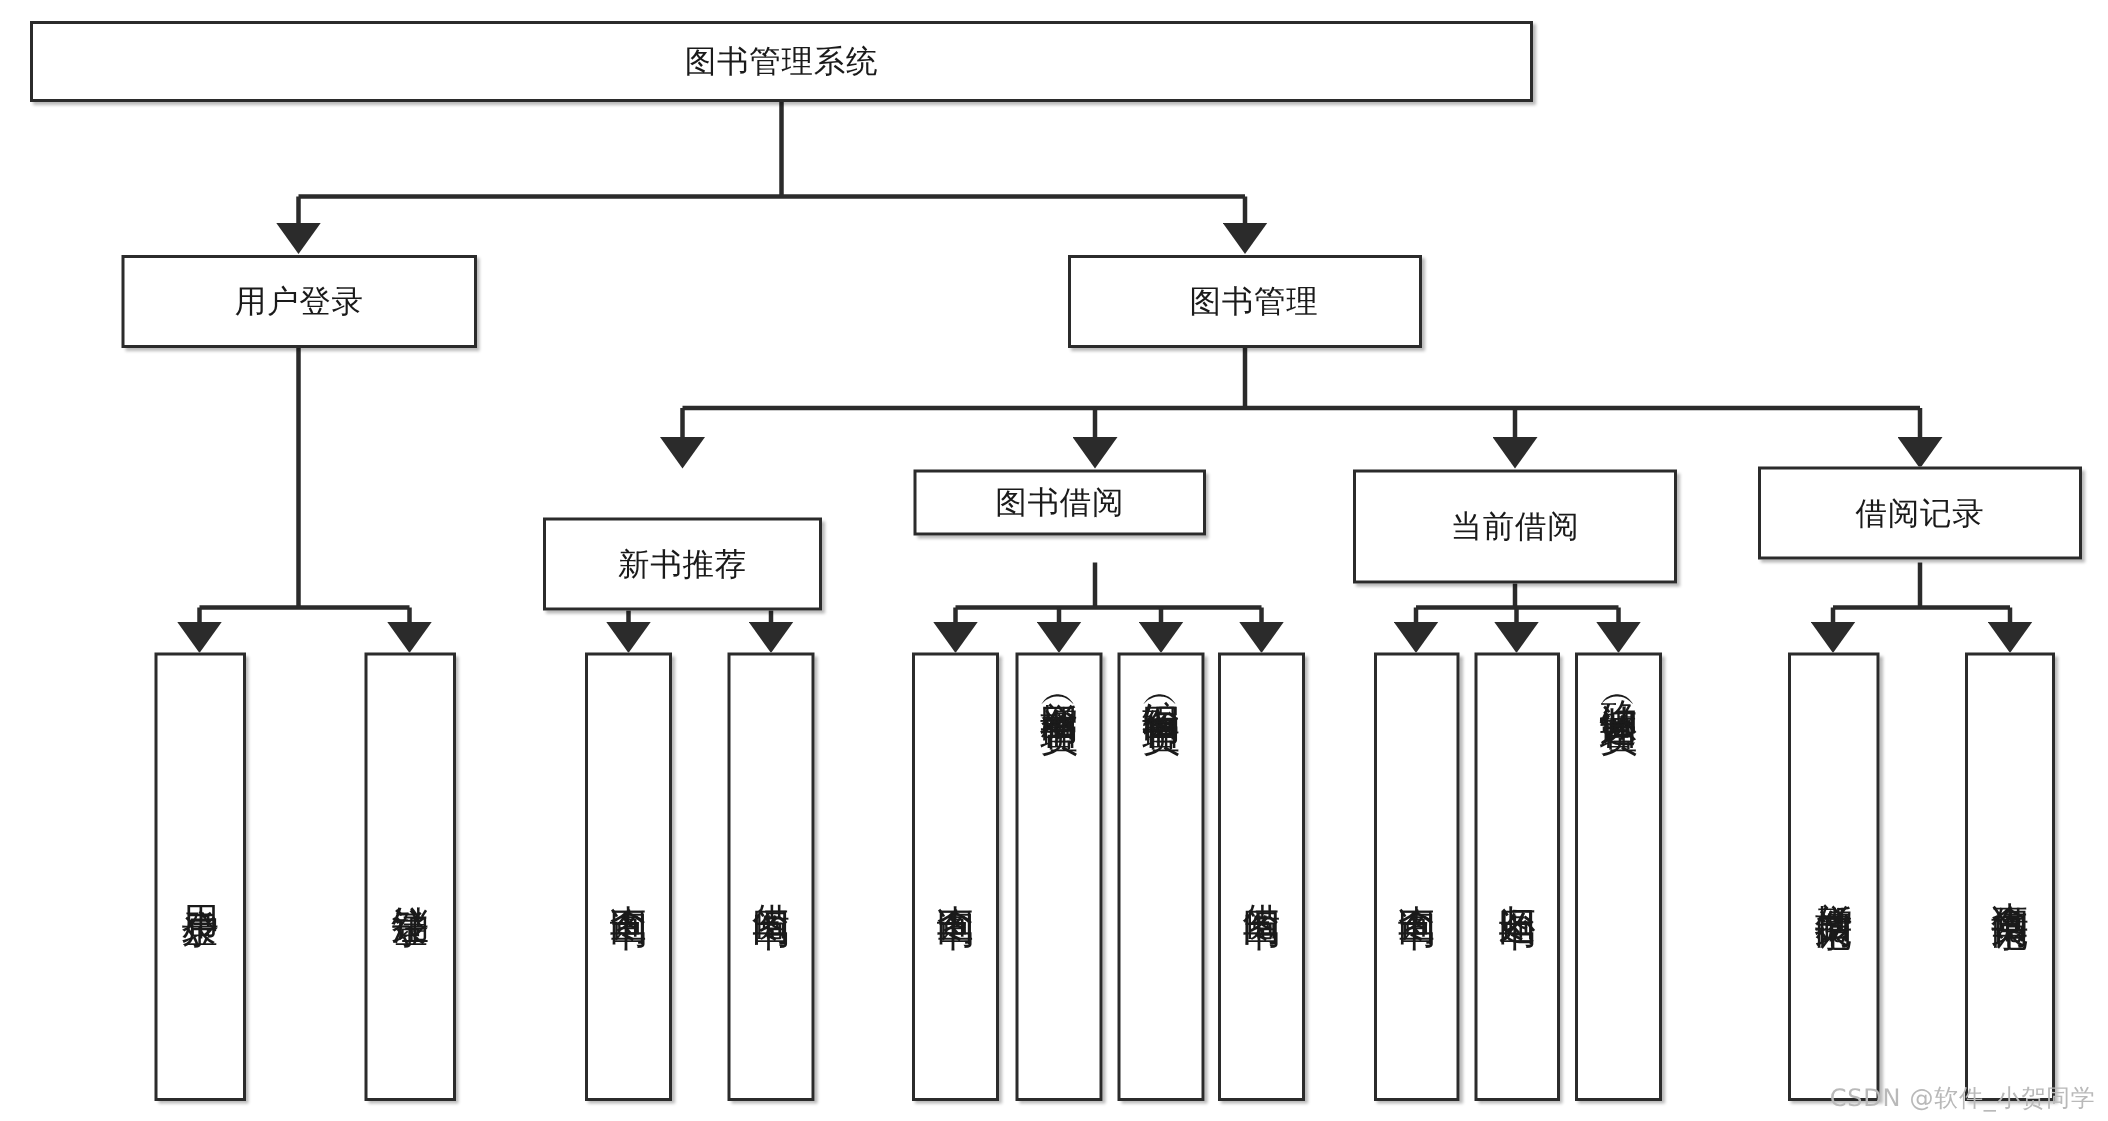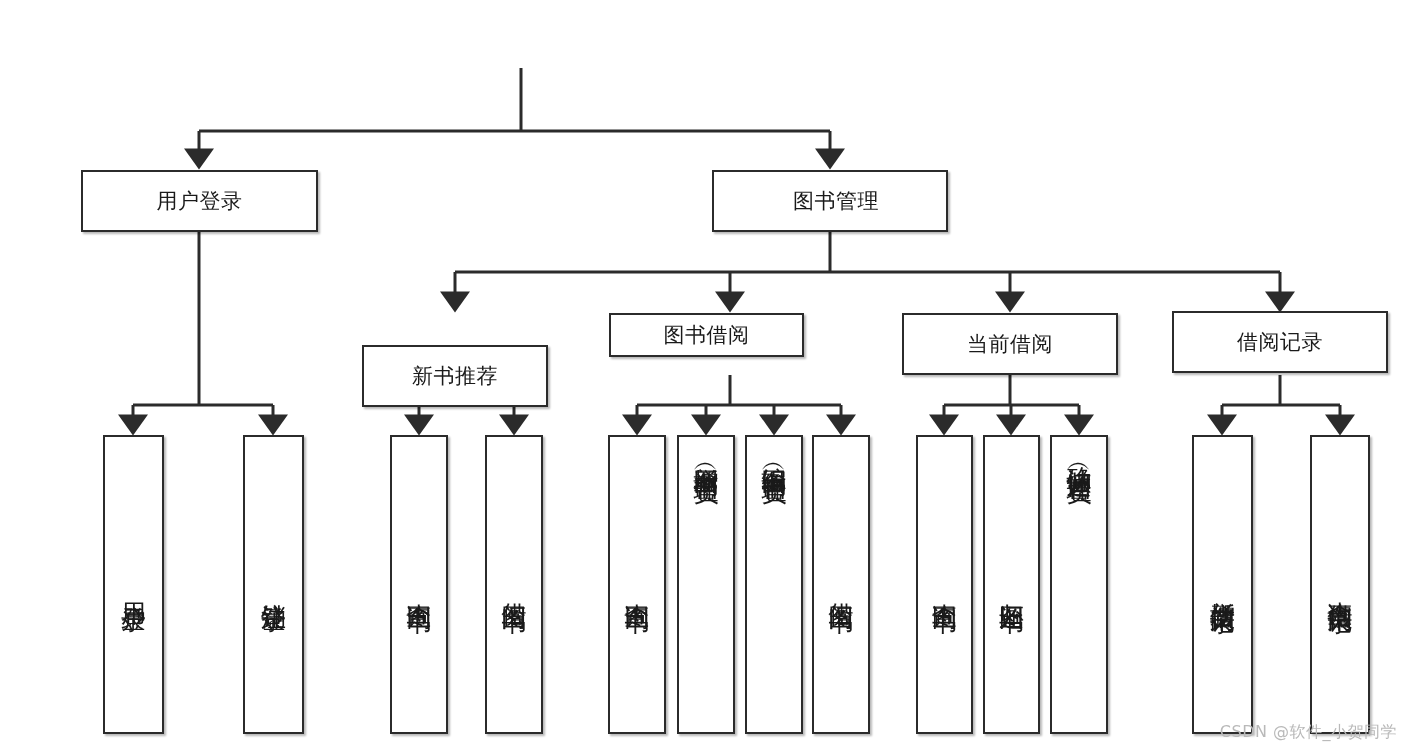--- a/index.html
+++ b/index.html
@@ -130,35 +130,38 @@
       <path d="M1011,405 L1011,424" marker-end="url(#arrow)"></path>
       <path d="M1079,405 L1079,424" marker-end="url(#arrow)"></path>
 
       <path d="M1280,375 L1280,405"></path>
       <path d="M1222,405 L1340,405"></path>
       <path d="M1222,405 L1222,424" marker-end="url(#arrow)"></path>
       <path d="M1340,405 L1340,424" marker-end="url(#arrow)"></path>
     </g>
   </svg>
 
+  <div class="node horizontal" id="n-root" style="left: 20px; top: 14px; width: 1002px; height: 54px;">
+    <span>图书管理系统</span>
+  </div>
 
   <div class="node horizontal" id="n-l2-0" style="left: 81px; top: 170px; width: 237px; height: 62px;">
     <span>用户登录</span>
   </div>
   <div class="node horizontal" id="n-l2-1" style="left: 712px; top: 170px; width: 236px; height: 62px; padding-left: 12px;">
     <span>图书管理</span>
   </div>
 
   <div class="node horizontal" id="n-l3-0" style="left: 362px; top: 313px; width: 186px; height: 62px; margin-top: 32px;">
     <span>新书推荐</span>
   </div>
   <div class="node horizontal" id="n-l3-1" style="left: 609px; top: 313px; width: 195px; height: 44px;">
     <span>图书借阅</span>
   </div>
-  <div class="node horizontal" id="n-l3-2" style="left: 902px; top: 313px; width: 216px; height: 62px;">
+  <div class="node horizontal" id="n-l3-2" style="left: 902px; top: 313px; width: 216px; height: 76px;">
     <span>当前借阅</span>
   </div>
   <div class="node horizontal" id="n-l3-3" style="left: 1172px; top: 311px; width: 216px; height: 62px;">
     <span>借阅记录</span>
   </div>
 
   <div class="node vertical center" id="n-leaf-0" style="left: 103px; top: 435px; width: 61px; height: 299px;">
     <span class="vlabel-wrap">
         <span class="vlabel">用户登录</span>
       </span>

